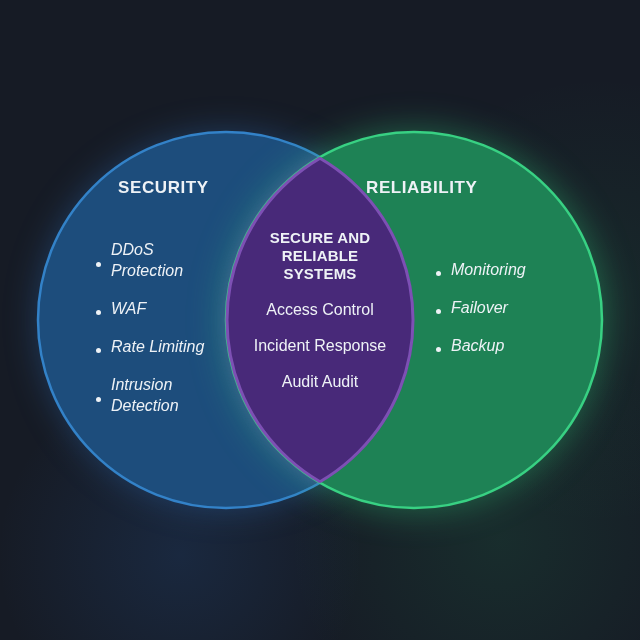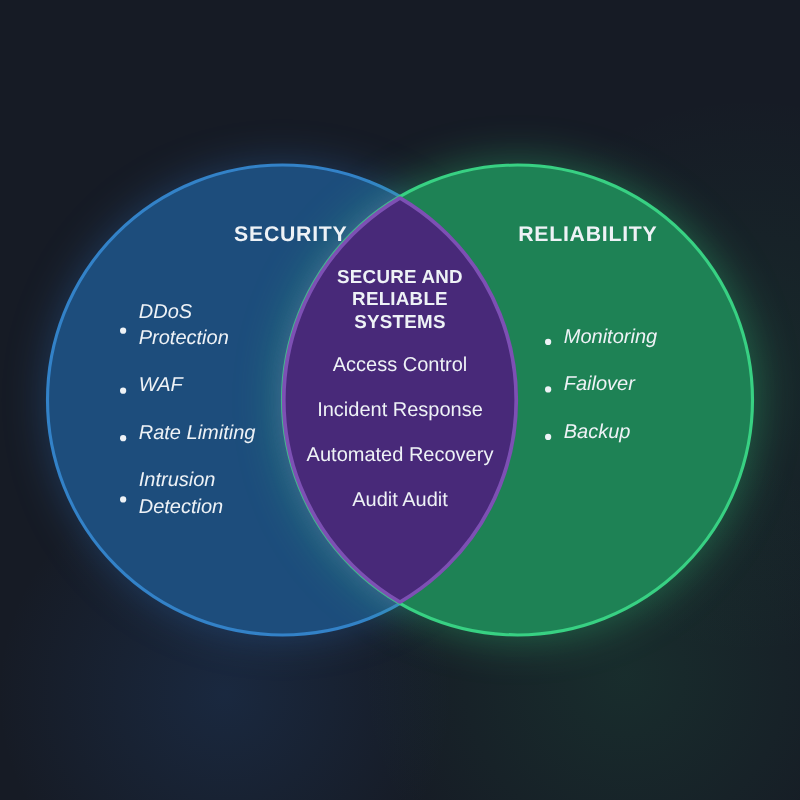--- a/index.html
+++ b/index.html
@@ -23,21 +23,21 @@
   svg.venn { position: absolute; left: 0; top: 0; }
   .circle-left  { filter: drop-shadow(0 0 16px rgba(52,130,220,0.30)); }
   .circle-right { filter: drop-shadow(0 0 18px rgba(52,215,130,0.40)); }
   .overlap-shape { filter: drop-shadow(0 0 8px rgba(130,80,190,0.35)); }
 
   .label { position: absolute; }
   .circle-title {
     font-size: 17px;
     font-weight: bold;
     letter-spacing: 0.6px;
-    text-align: right;
+    text-align: left;
     width: 160px;
   }
   .security-title    { left: 118px; top: 178px; }
   .reliability-title { left: 366px; top: 178px; }
 
   ul.bullet-list {
     position: absolute;
     margin: 0; padding: 0;
     list-style: none;
     font-size: 16px;
@@ -64,21 +64,21 @@
     left: 240px; top: 212px;
     width: 160px;
     text-align: center;
   }
   .overlap-title {
     font-size: 15px;
     font-weight: bold;
     line-height: 18px;
     letter-spacing: 0.2px;
     width: 112px;
-    margin: 1px auto;
+    margin: 17px auto;
   }
   .overlap-item {
     font-size: 16px;
     line-height: 20px;
     margin-top: 16px;
   }
   .overlap-item.first { }
 </style>
 </head>
 <body>
@@ -139,17 +139,16 @@
     <li>
       <span class="dot"></span>
       <span>Backup</span>
     </li>
   </ul>
 
   <div class="overlap-block">
     <div class="overlap-title">SECURE AND RELIABLE SYSTEMS</div>
     <div class="overlap-item first">Access Control</div>
     <div class="overlap-item">Incident Response</div>
-    <div class="overlap-item">Automated Recovery</div>
     <div class="overlap-item">Audit Audit</div>
   </div>
 
 </div>
 
 </body></html>

